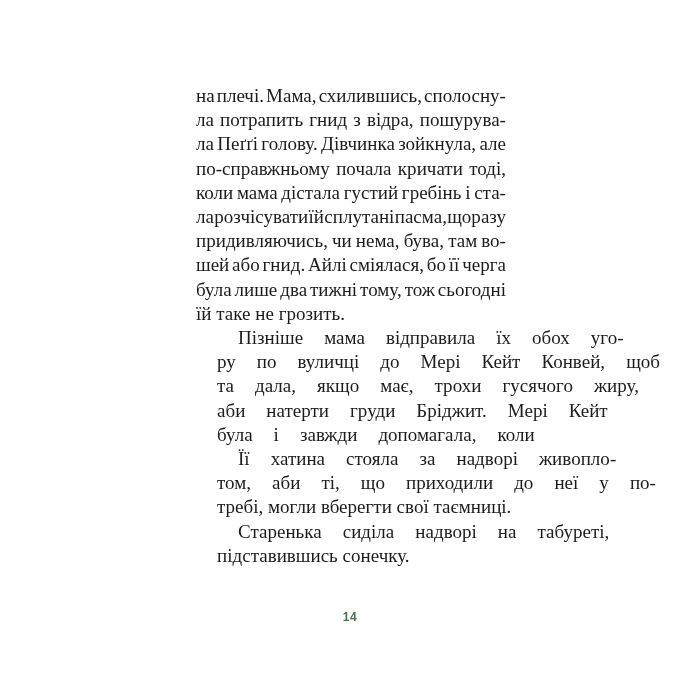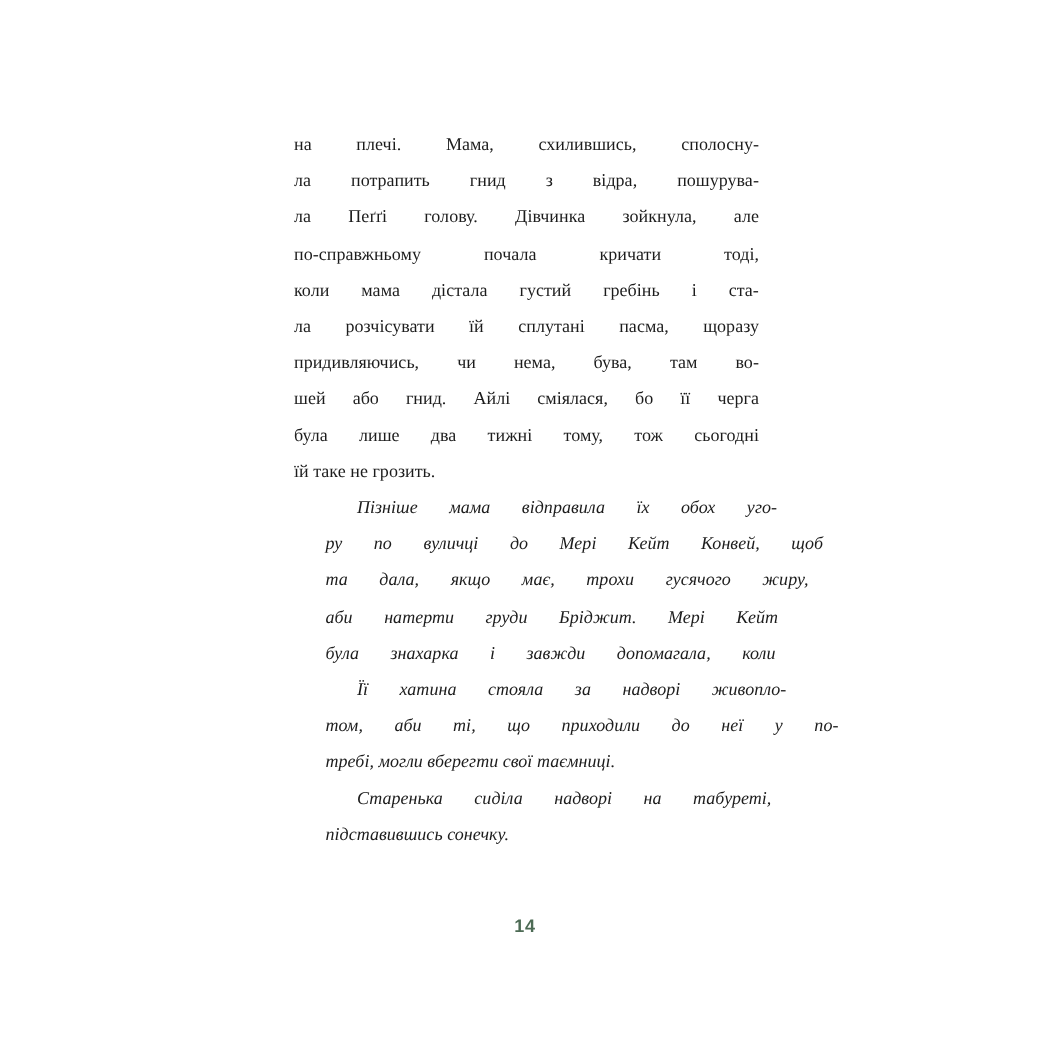--- a/index.html
+++ b/index.html
@@ -39,29 +39,28 @@
     text-align: justify;
     text-justify: inter-word;
     -webkit-hyphens: manual;
     hyphens: manual;
     letter-spacing: 0.02px;
     word-spacing: 0px;
   }
 
   .para + .para {
     text-indent: 21px;
-    font-style: italic;
   }
 
   
   .line {
     display: block;
     white-space: nowrap;
     color: #1c1c1c;
-    font-size: 12px;
+    font-size: 19px;
     line-height: 24.2px;
   }
   
   .line.j {
     display: flex;
     justify-content: space-between;
     white-space: nowrap;
   }
   .line.j > span {
     white-space: pre;
@@ -206,21 +205,20 @@
       <span class="line j">
         <span>аби</span>
           <span>натерти</span>
           <span>груди</span>
           <span>Бріджит.</span>
           <span>Мері</span>
           <span>Кейт</span>
       </span>
       <span class="line j">
         <span>була</span>
-          <span>знахарка</span>
           <span>і</span>
           <span>завжди</span>
           <span>допомагала,</span>
           <span>коли</span>
       </span>
     </div>
 
     <div class="para">
       <span class="line j indent">
         <span>Її</span>

